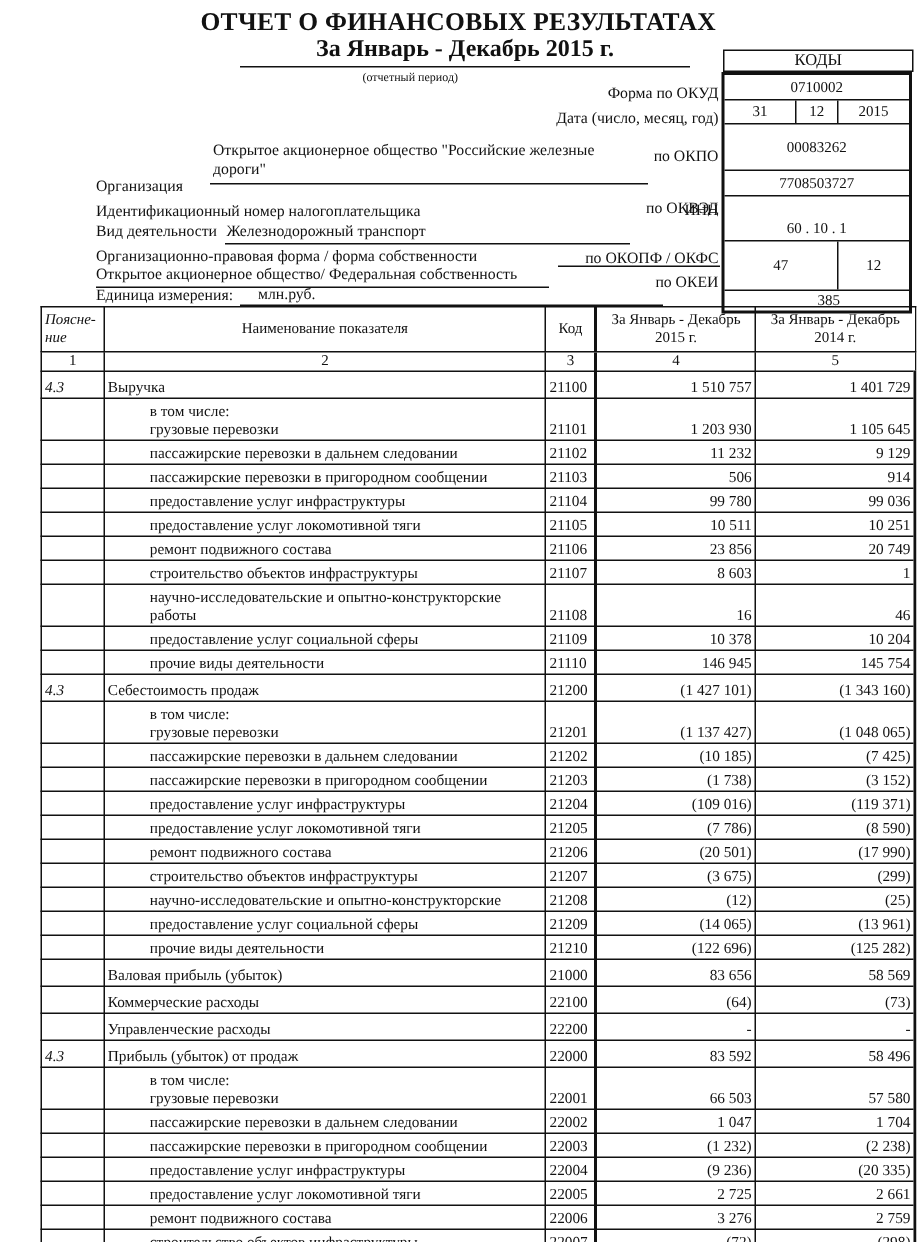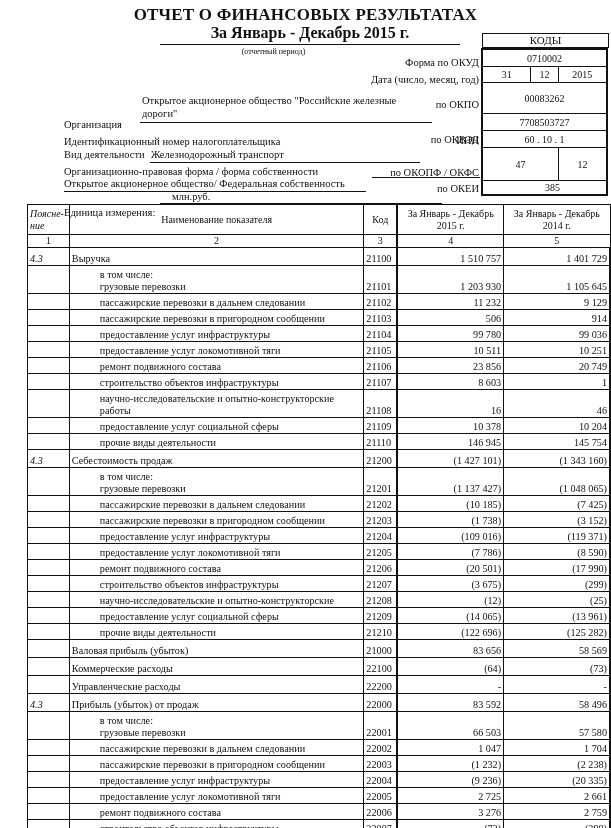--- a/index.html
+++ b/index.html
@@ -86,42 +86,42 @@
 <div class="lbl" style="left:64px; top:136px;">Идентификационный номер налогоплательщика</div>
 <div class="lbl" style="left:64px; top:149px;">Вид деятельности</div>
 <div class="lbl" style="left:151px; top:149px;">Железнодорожный транспорт</div>
 <div class="uline" style="left:150px; width:270px; top:162px;"></div>
 
 <div class="lbl" style="left:64px; top:166px;">Организационно-правовая форма / форма собственности</div>
 <div class="uline" style="left:372px; width:108px; top:177px;"></div>
 <div class="lbl" style="left:64px; top:178px;">Открытое акционерное общество/ Федеральная собственность</div>
 <div class="uline" style="left:64px; width:302px; top:191px;"></div>
 
-<div class="lbl" style="left:64px; top:207px;">Единица измерения:</div>
+<div class="lbl" style="left:64px; top:192px;">Единица измерения:</div>
 <div class="lbl" style="left:172px; top:191px;">млн.руб.</div>
 <div class="uline" style="left:160px; width:282px; top:203px;"></div>
 
 <div class="codes">
   <div class="codes-head">КОДЫ</div>
   <div class="codes-body">
     <div class="crow" style="height:16px;">
         <div>0710002</div>
       </div>
     <div class="crow" style="height:15px;">
       <div>31</div>
       <div style="flex:0.55">12</div>
       <div>2015</div>
     </div>
     <div class="crow" style="height:30px;">
         <div>00083262</div>
       </div>
     <div class="crow" style="height:16px;">
         <div>7708503727</div>
       </div>
-    <div class="crow" style="height:16px;">
+    <div class="crow" style="height:16px;margin-top:13px;">
         <div>60 . 10 . 1</div>
       </div>
     <div class="crow" style="height:32px;">
       <div style="flex:1.6">47</div>
       <div>12</div>
     </div>
     <div class="crow" style="height:13px;">
         <div>385</div>
       </div>
   </div>

